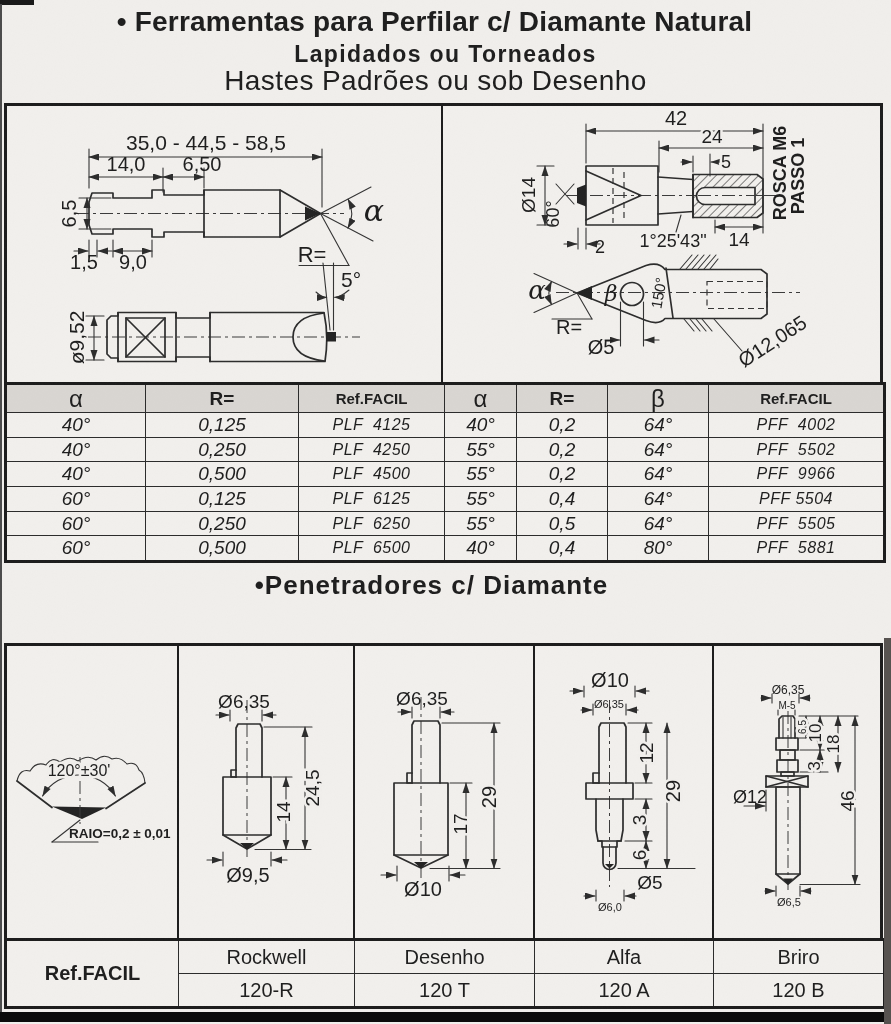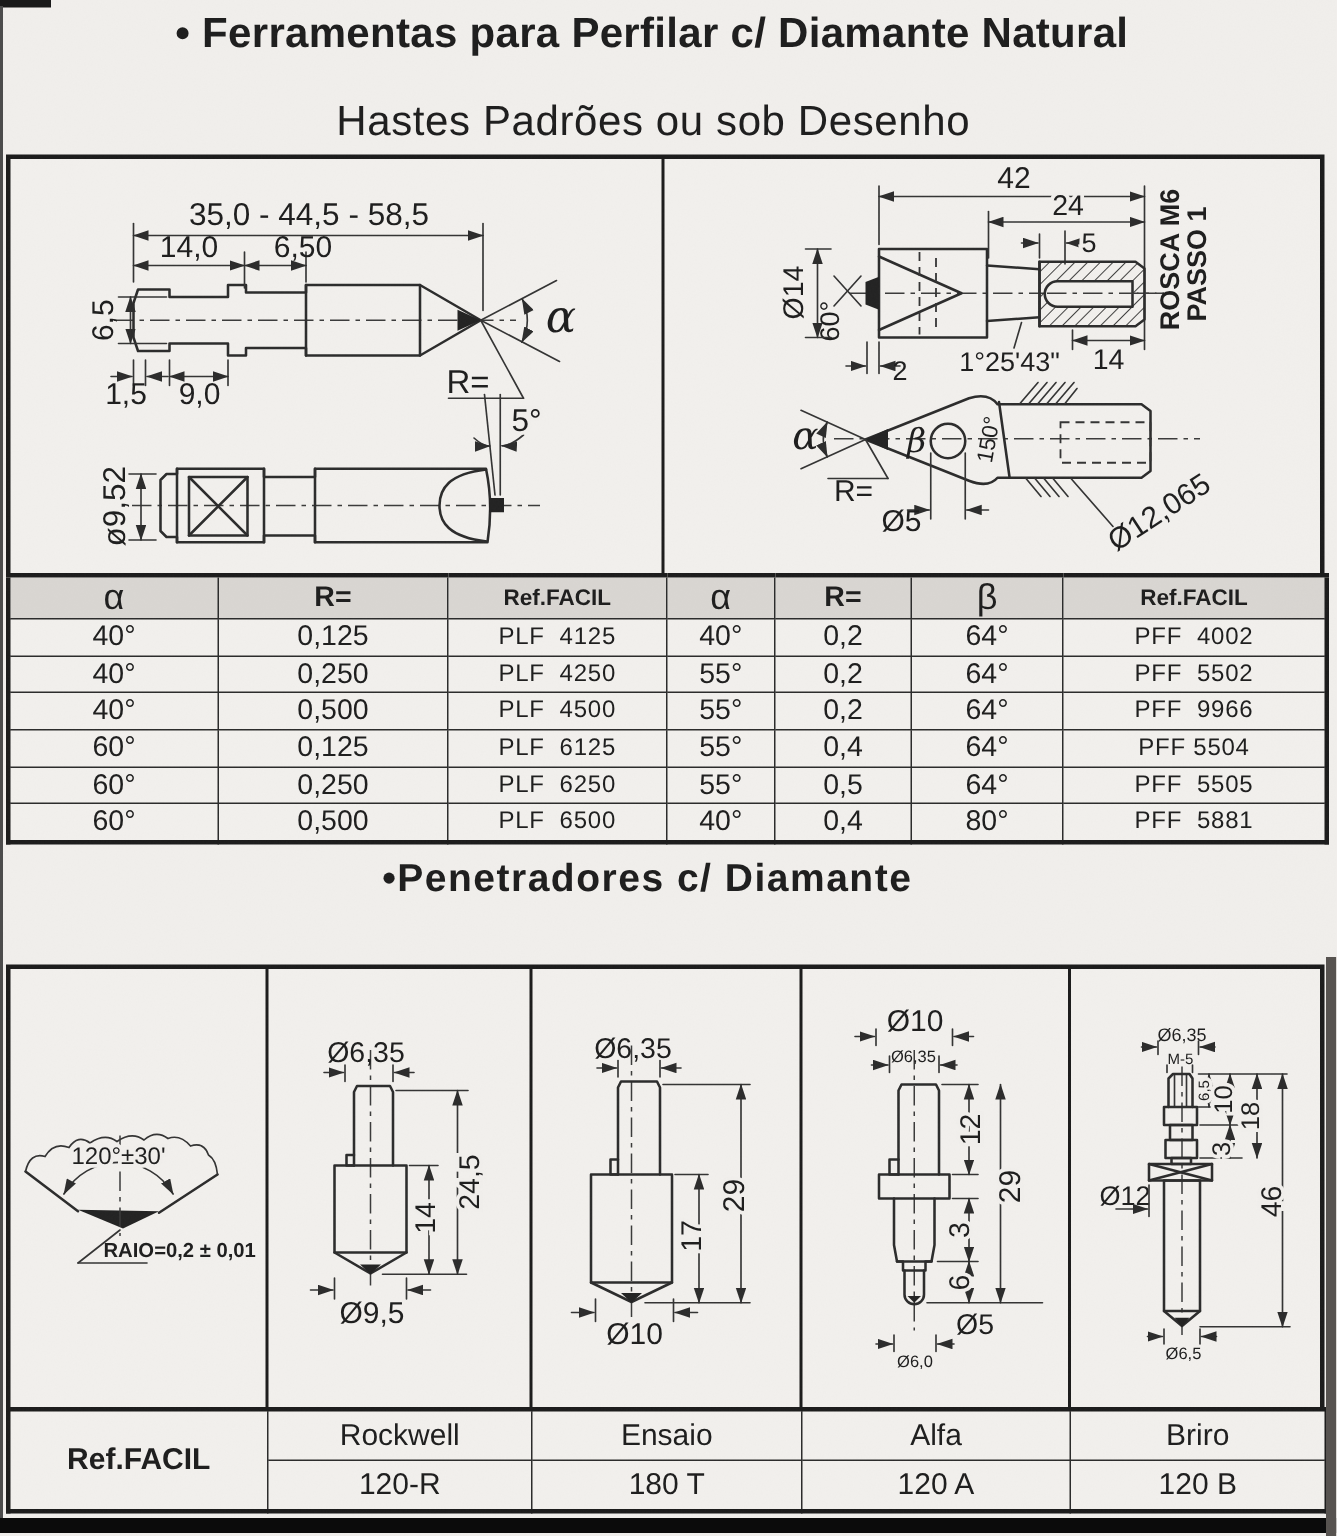--- a/index.html
+++ b/index.html
@@ -24,21 +24,21 @@
   svg text{fill:#1d1d1d;font-family:"Liberation Sans",sans-serif;}
   svg text.d{paint-order:stroke;stroke:#f1efec;stroke-width:5px;}
   svg text.greek{font-family:"DejaVu Serif",serif;font-style:italic;}
   table{border-collapse:collapse;position:absolute;table-layout:fixed;background:#f2f0ed;}
   table td{border:1.5px solid #2a2a2a;text-align:center;vertical-align:middle;padding:0;overflow:hidden;}
   #table1{left:4px;top:382px;width:879px;}
   #table1 td{font-size:19px;}
   #table1 tr.hd td{background:#d9d6d2;height:27px;font-weight:bold;font-size:19px;}
   #table1 tr.hd td.g{font-size:24px;font-weight:normal;line-height:1;}
   #table1 tr.hd td.rf{font-size:15px;}
-  #table1 tr.dt td{height:23.7px;}
+  #table1 tr.dt td{height:23.7px;font-style:italic;}
   #table1 td.code{font-size:16px;letter-spacing:0.5px;white-space:pre;}
   #table1, #table1 tr:first-child td{border-top:3px solid #1b1b1b;}
   #table1{border-left:3px solid #1b1b1b;border-right:3px solid #1b1b1b;border-bottom:3px solid #1b1b1b;}
   #table2{left:4px;top:938px;width:879px;border:3px solid #1b1b1b;}
   #table2 td{font-size:20px;height:32px;}
   #table2 td.rf{font-weight:bold;font-size:20px;}
   .scanbar{position:absolute;left:0;top:1012px;width:891px;height:10px;background:#0b0b0b;}
   .scanedge{position:absolute;left:884px;top:638px;width:7px;height:386px;background:#575350;}
   .scanspeck{position:absolute;left:0;top:0;width:34px;height:5px;background:#1a1a1a;}
   .scanleft{position:absolute;left:0;top:4px;width:2px;height:1008px;background:#4c4c4c;}
@@ -56,20 +56,21 @@
       <marker id="aS" markerWidth="11" markerHeight="8" refX="0.5" refY="3.5" orient="auto" markerUnits="userSpaceOnUse">
         <path d="M10.5,0 L0,3.5 L10.5,7 Z" fill="#2b2b2b"></path>
       </marker>
       <pattern id="hatch" width="6" height="6" patternUnits="userSpaceOnUse" patternTransform="rotate(45)">
         <line x1="0" y1="0" x2="0" y2="6" stroke="#2b2b2b" stroke-width="1.2"></line>
       </pattern>
     </defs>
   </svg>
 
   <div class="ttl t1">• Ferramentas para Perfilar c/ Diamante Natural</div>
+  <div class="ttl t2">Lapidados ou Torneados</div>
   <div class="ttl t3">Hastes Padrões ou sob Desenho</div>
 
   <div class="box boxtop">
     <div class="vdiv" style="left:434px"></div>
   </div>
 
   <svg class="draw" style="left:7px;top:106px;width:431px;height:270px" viewBox="7 106 431 270">
 
     <line class="cl" x1="76" y1="213.5" x2="344" y2="213.5"></line>
     <line class="cl" x1="88" y1="337" x2="360" y2="337"></line>
@@ -493,27 +494,27 @@
         <col style="width:173px">
         <col style="width:176px">
         <col style="width:180px">
         <col style="width:179px">
         <col style="width:171px">
       </colgroup>
     <tbody>
       <tr>
         <td class="rf" rowspan="2">Ref.FACIL</td>
         <td>Rockwell</td>
-        <td>Ensaio</td>
+        <td>Desenho</td>
         <td>Alfa</td>
         <td>Briro</td>
       </tr>
       <tr>
         <td>120-R</td>
-        <td>180 T</td>
+        <td>120 T</td>
         <td>120 A</td>
         <td>120 B</td>
       </tr>
     </tbody>
   </table>
 
   <svg class="grain" width="891" height="1024" style="position:absolute;left:0;top:0;pointer-events:none">
     <filter id="gr">
         <feTurbulence type="fractalNoise" baseFrequency="0.9" numOctaves="2" result="n"></feTurbulence>
         <feColorMatrix in="n" type="matrix" values="0 0 0 0 0.45 0 0 0 0 0.44 0 0 0 0 0.42 0 0 0 0.6 0"></feColorMatrix>

